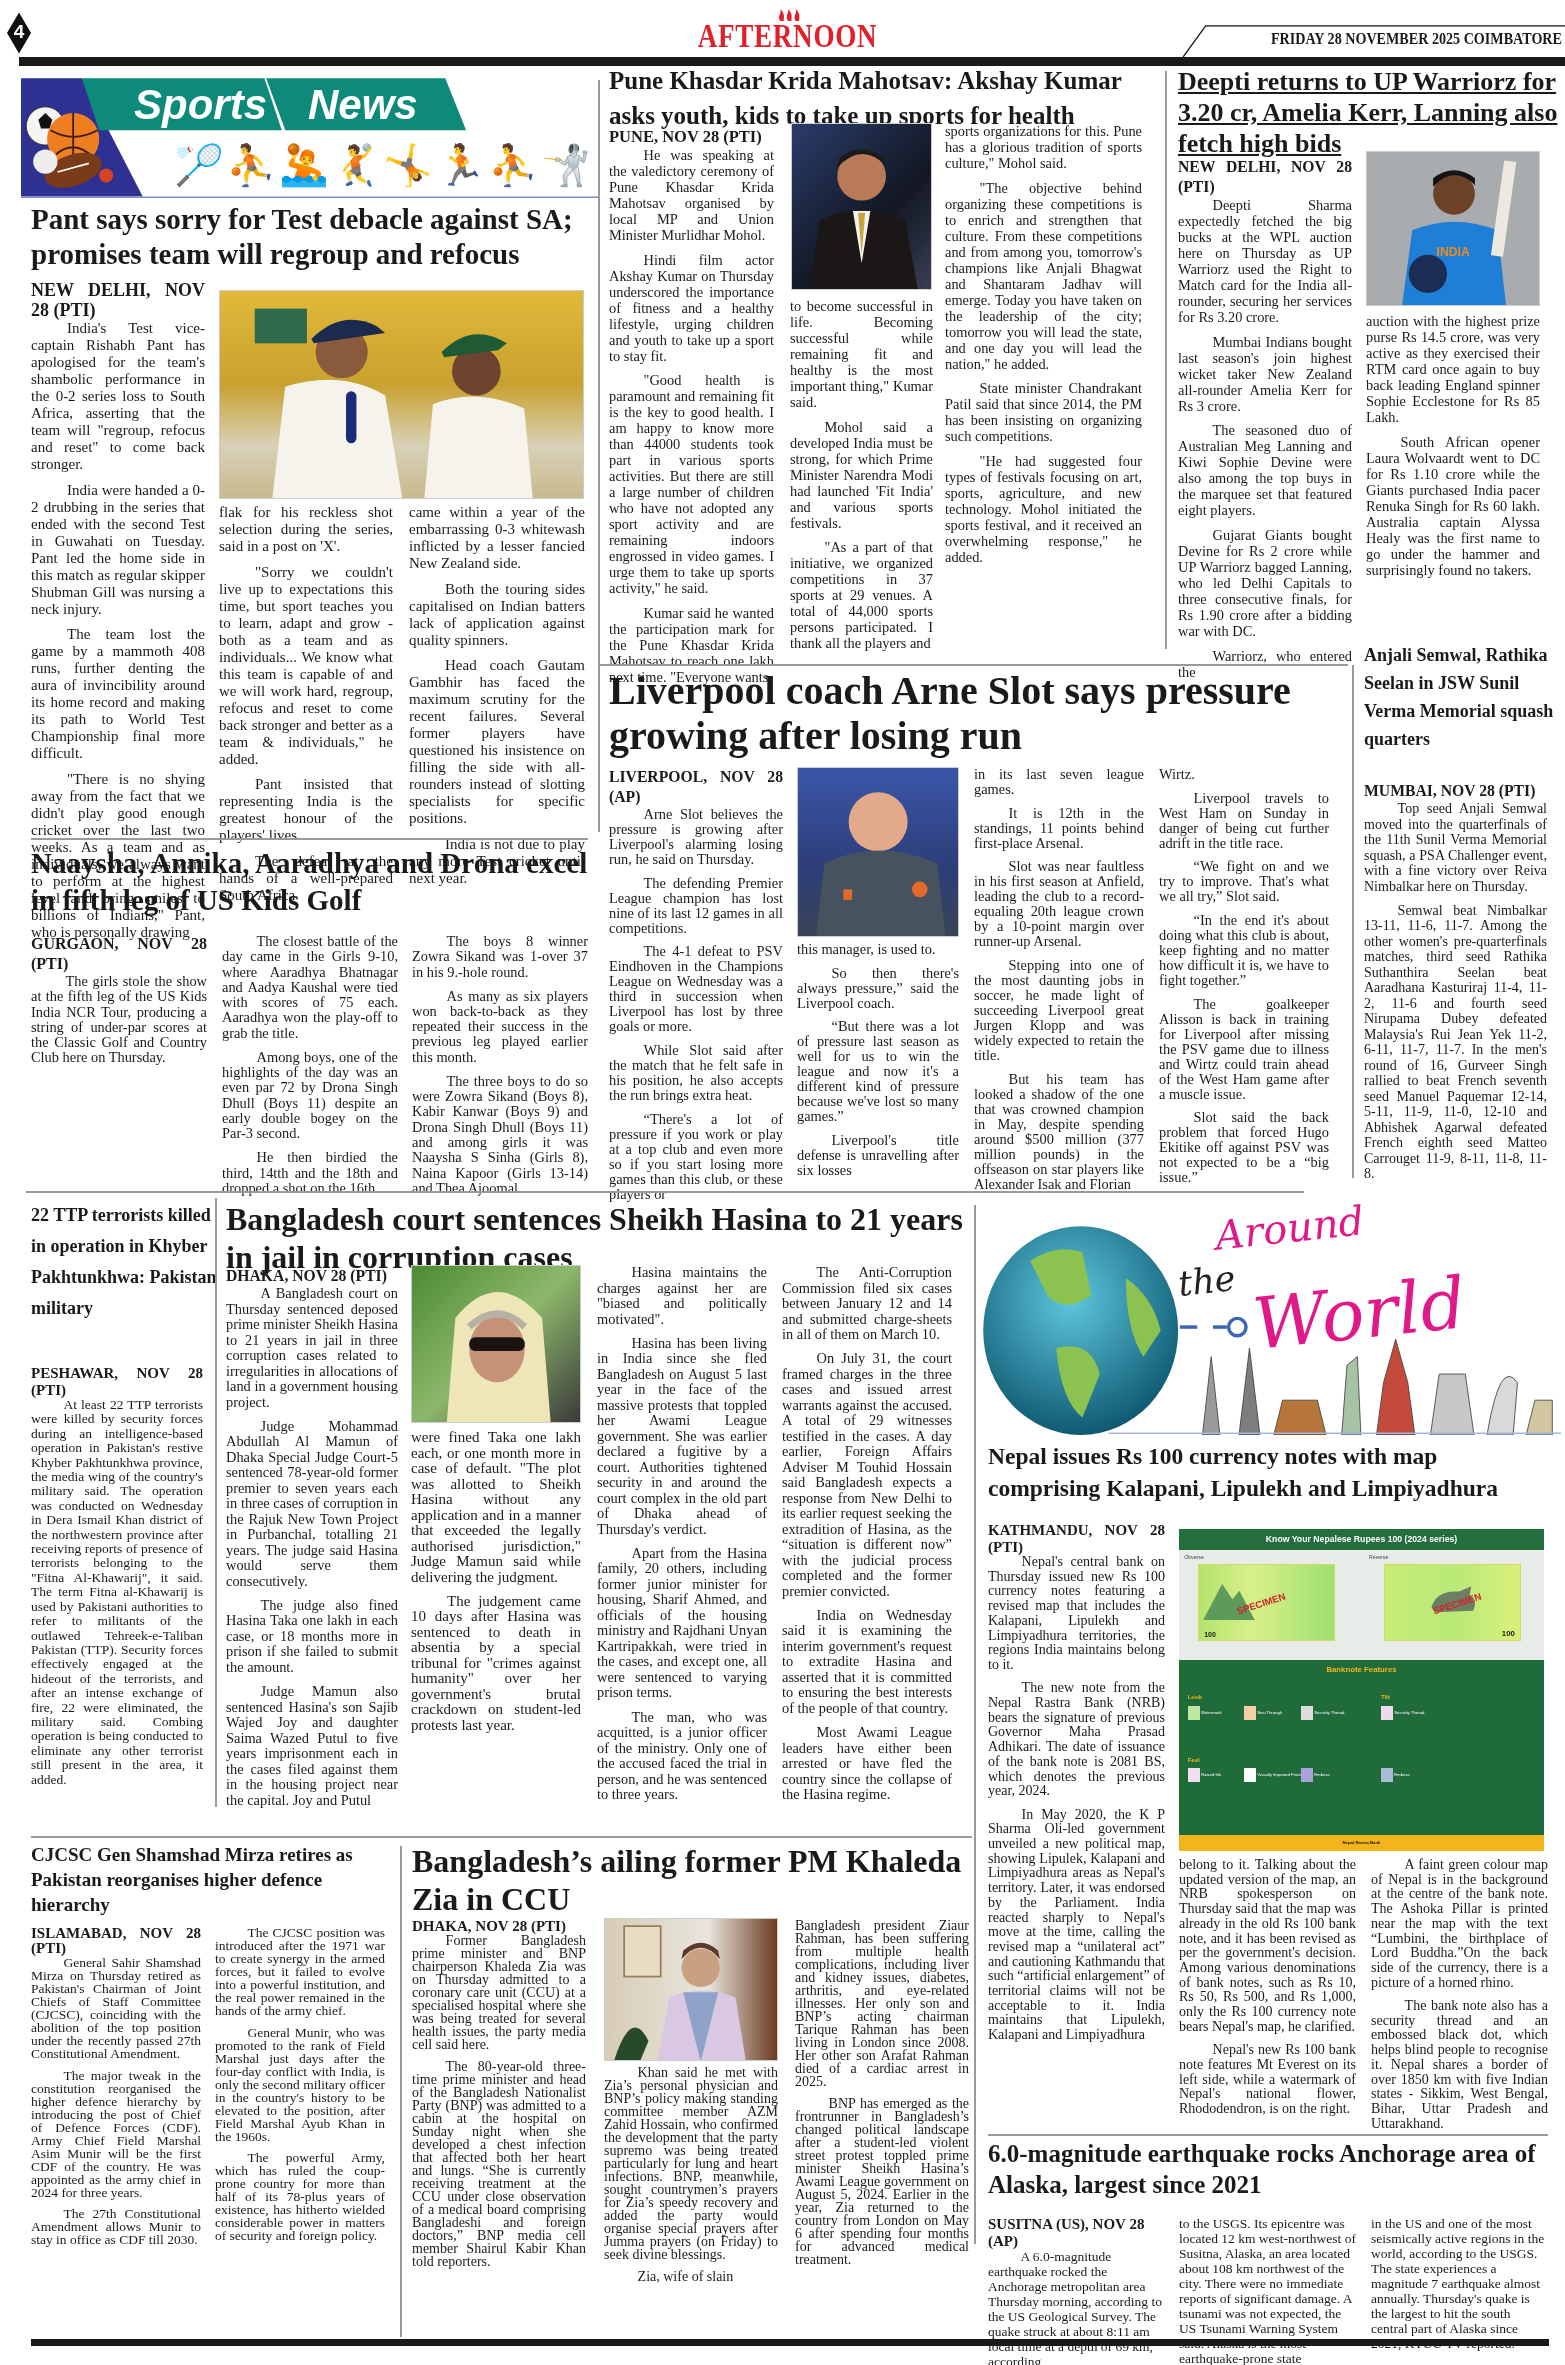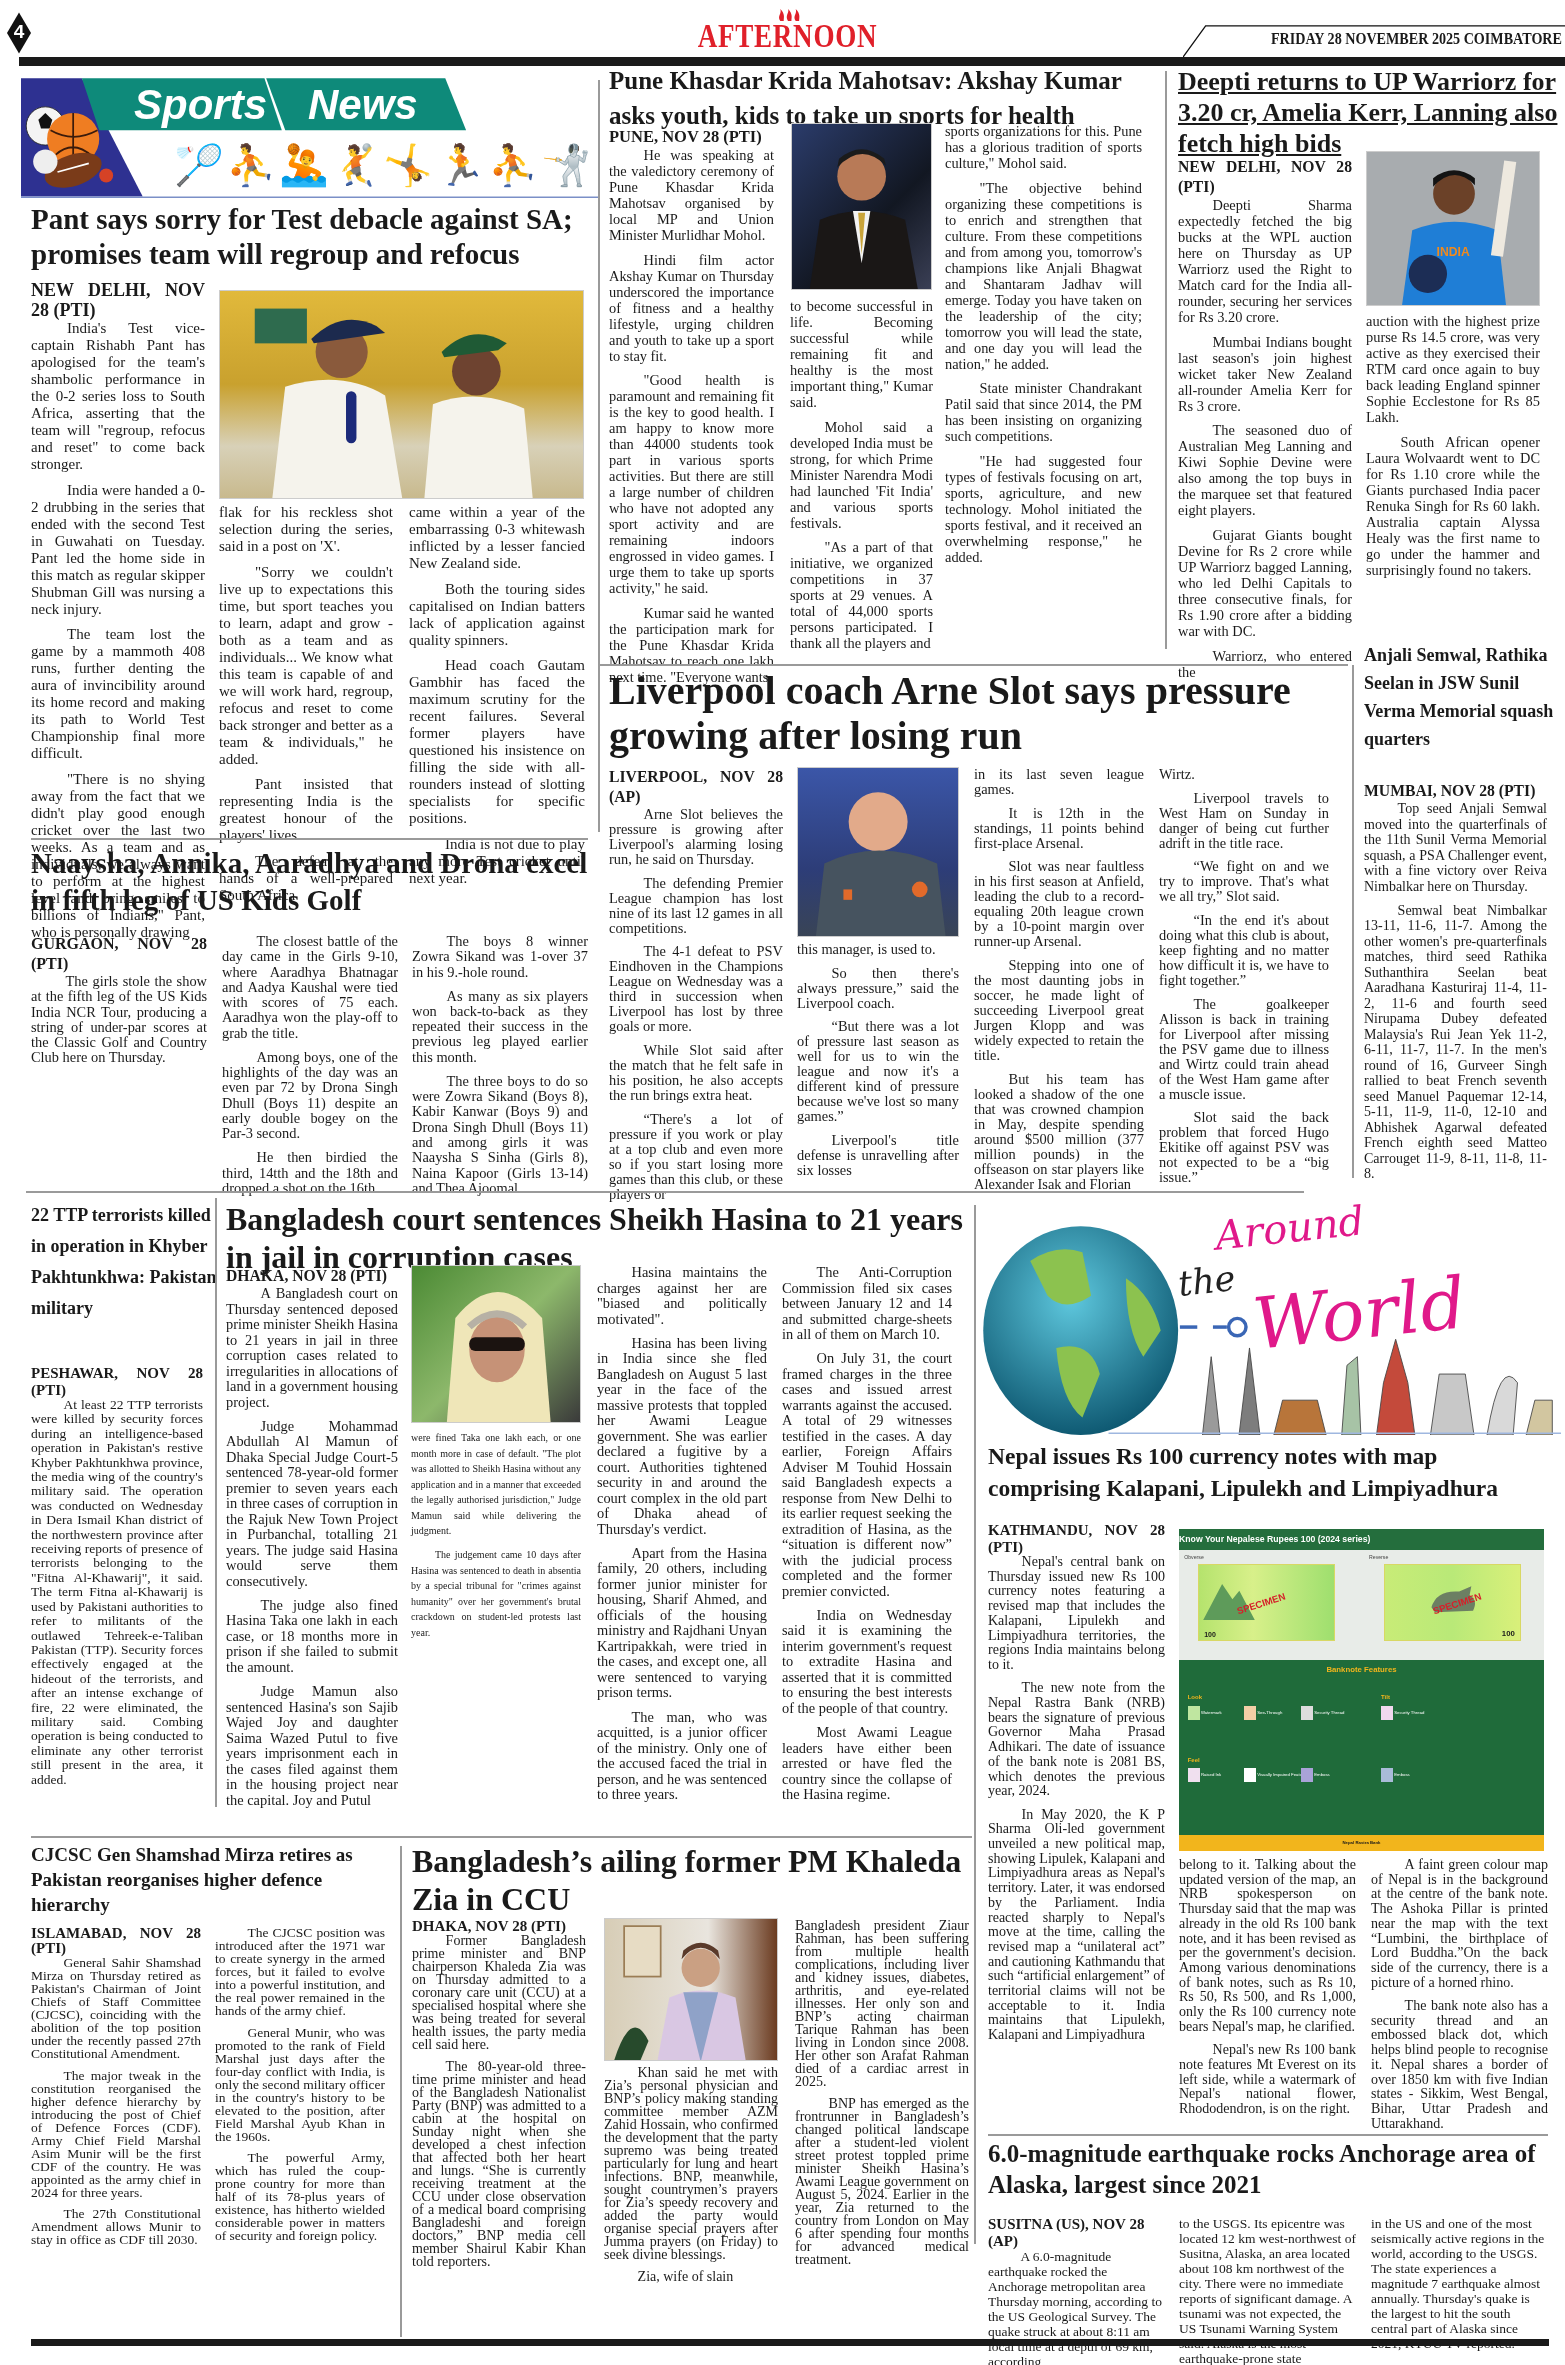--- a/index.html
+++ b/index.html
@@ -236,21 +236,21 @@
   <p>Judge Mamun also sentenced Hasina's son Sajib Wajed Joy and daughter Saima Wazed Putul to five years imprisonment each in the cases filed against them in the housing project near the capital. Joy and Putul</p>
 </div>
 <div class="photo" style="left:411px;top:1265px;width:170px;height:158px;background:linear-gradient(135deg,#4b8a34,#8db86b 50%,#3a3a3a);">
   <svg width="170" height="158" viewBox="0 0 196 182">
     <path d="M40 182 L50 60 Q98 0 150 60 L160 182Z" fill="#efe6b8"></path>
     <ellipse cx="98" cy="96" rx="32" ry="38" fill="#c69277"></ellipse>
     <rect x="66" y="82" width="64" height="16" rx="7" fill="#1b1310"></rect>
     <path d="M66 70 Q98 40 130 70" stroke="#b7b1a5" stroke-width="8" fill="none"></path>
   </svg>
 </div>
-<div class="abs body" style="left:411px;top:1430px;width:170px;font-size:10px;line-height:15.5px;">
+<div class="abs body" style="left:411px;top:1430px;width:170px;font-size:15px;line-height:15.5px;">
   <p style="text-indent:0">were fined Taka one lakh each, or one month more in case of default. "The plot was allotted to Sheikh Hasina without any application and in a manner that exceeded the legally authorised jurisdiction," Judge Mamun said while delivering the judgment.</p>
   <p>The judgement came 10 days after Hasina was sentenced to death in absentia by a special tribunal for "crimes against humanity" over her government's brutal crackdown on student-led protests last year.</p>
 </div>
 <div class="abs body" style="left:597px;top:1265px;width:170px;font-size:14.4px;line-height:15.5px;">
   <p>Hasina maintains the charges against her are "biased and politically motivated".</p>
   <p>Hasina has been living in India since she fled Bangladesh on August 5 last year in the face of the massive protests that toppled her Awami League government. She was earlier declared a fugitive by a court. Authorities tightened security in and around the court complex in the old part of Dhaka ahead of Thursday's verdict.</p>
   <p>Apart from the Hasina family, 20 others, including former junior minister for housing, Sharif Ahmed, and officials of the housing ministry and Rajdhani Unyan Kartripakkah, were tried in the cases, and except one, all were sentenced to varying prison terms.</p>
   <p>The man, who was acquitted, is a junior officer of the ministry. Only one of the accused faced the trial in person, and he was sentenced to three years.</p>
 </div>
 <div class="abs body" style="left:782px;top:1265px;width:170px;font-size:14.4px;line-height:15.5px;">
@@ -293,21 +293,21 @@
 
 <h2 class="abs hl" style="left:988px;top:1440px;width:565px;font-size:23.5px;line-height:32px;">Nepal issues Rs 100 currency notes with map comprising Kalapani, Lipulekh and Limpiyadhura</h2>
 <div class="abs body" style="left:988px;top:1522px;width:177px;font-size:14px;line-height:14.7px;">
   <div class="dl" style="font-size:15px;line-height:16.5px;">KATHMANDU, NOV 28 (PTI)</div>
   <p>Nepal's central bank on Thursday issued new Rs 100 currency notes featuring a revised map that includes the Kalapani, Lipulekh and Limpiyadhura territories, the regions India maintains belong to it.</p>
   <p>The new note from the Nepal Rastra Bank (NRB) bears the signature of previous Governor Maha Prasad Adhikari. The date of issuance of the bank note is 2081 BS, which denotes the previous year, 2024.</p>
   <p>In May 2020, the K P Sharma Oli-led government unveiled a new political map, showing Lipulek, Kalapani and Limpiyadhura areas as Nepal's territory. Later, it was endorsed by the Parliament. India reacted sharply to Nepal's move at the time, calling the revised map a “unilateral act” and cautioning Kathmandu that such “artificial enlargement” of territorial claims will not be acceptable to it. India maintains that Lipulekh, Kalapani and Limpiyadhura</p>
 </div>
 
 <div class="abs" style="left:1179px;top:1529px;width:365px;height:322px;background:#1f6b3a;font-family:'Liberation Sans',sans-serif;overflow:hidden;">
-  <div style="height:21px;line-height:21px;text-align:left;color:#fff;font-size:8.7px;font-weight:bold;background:#246e3d;">Know Your Nepalese Rupees  100  (2024 series)</div>
+  <div style="height:21px;line-height:21px;text-align:center;color:#fff;font-size:8.7px;font-weight:bold;background:#246e3d;">Know Your Nepalese Rupees  100  (2024 series)</div>
   <div style="position:relative;height:110px;background:#e8ece8;">
     <span style="position:absolute;left:5.2px;top:3.5px;font-size:5.2px;color:#444;">Obverse</span>
     <span style="position:absolute;left:190px;top:3.5px;font-size:5.2px;color:#444;">Reverse</span>
     <div style="position:absolute;left:19px;top:14px;width:137px;height:77px;background:linear-gradient(90deg,#b5e36d,#d8f08a 40%,#9edf6e);border:1.7px solid #d8d864;">
       <svg width="52" height="43" viewBox="0 0 60 50" style="position:absolute;left:3.5px;top:12px">
           <path d="M0 50 L22 8 L34 26 L42 16 L60 50Z" fill="#5e9b5a"></path>
         </svg>
       <span style="position:absolute;left:37px;top:33px;font-size:9.6px;font-weight:bold;color:#d5202a;transform:rotate(-18deg);">SPECIMEN</span>
       <span style="position:absolute;left:5.2px;bottom:1.7px;font-size:7px;font-weight:bold;">100</span>
     </div>

